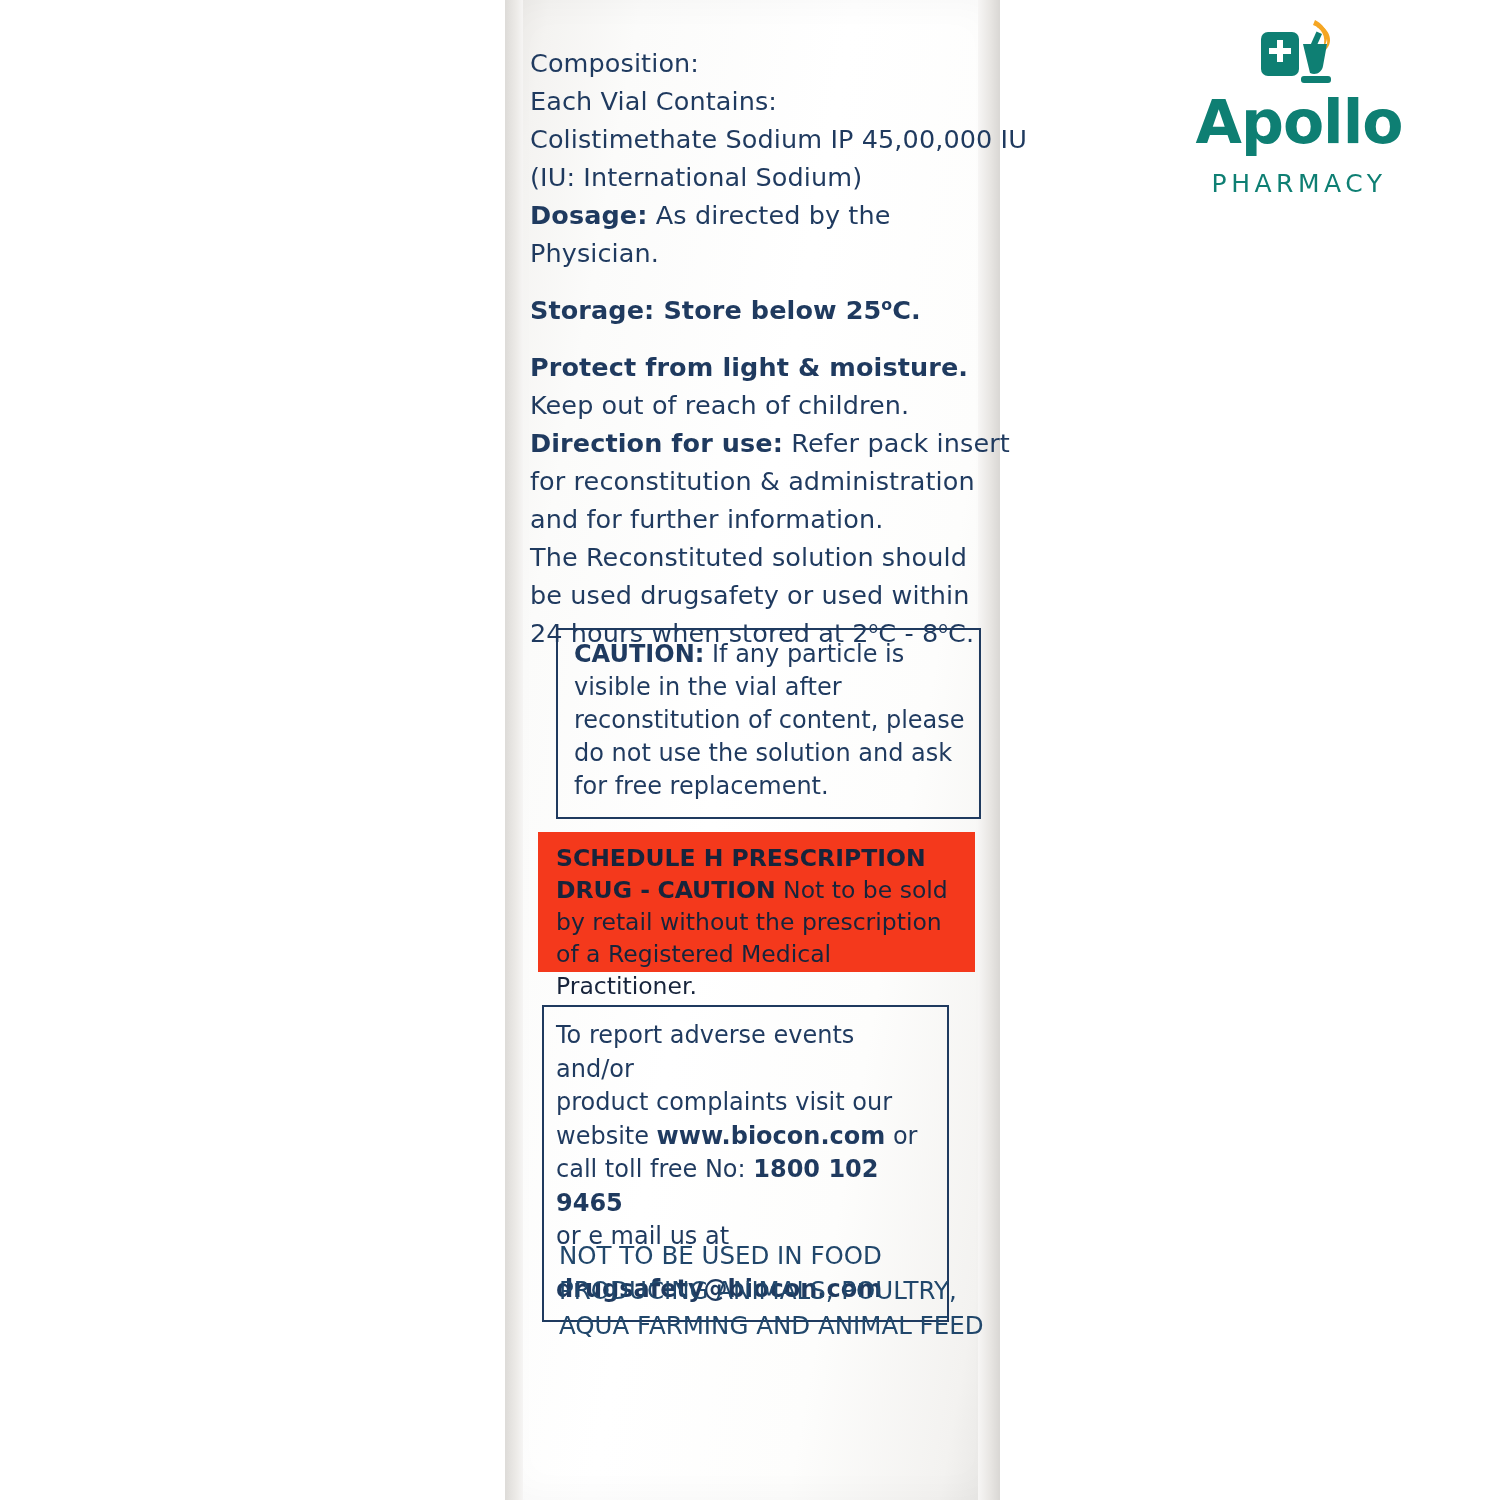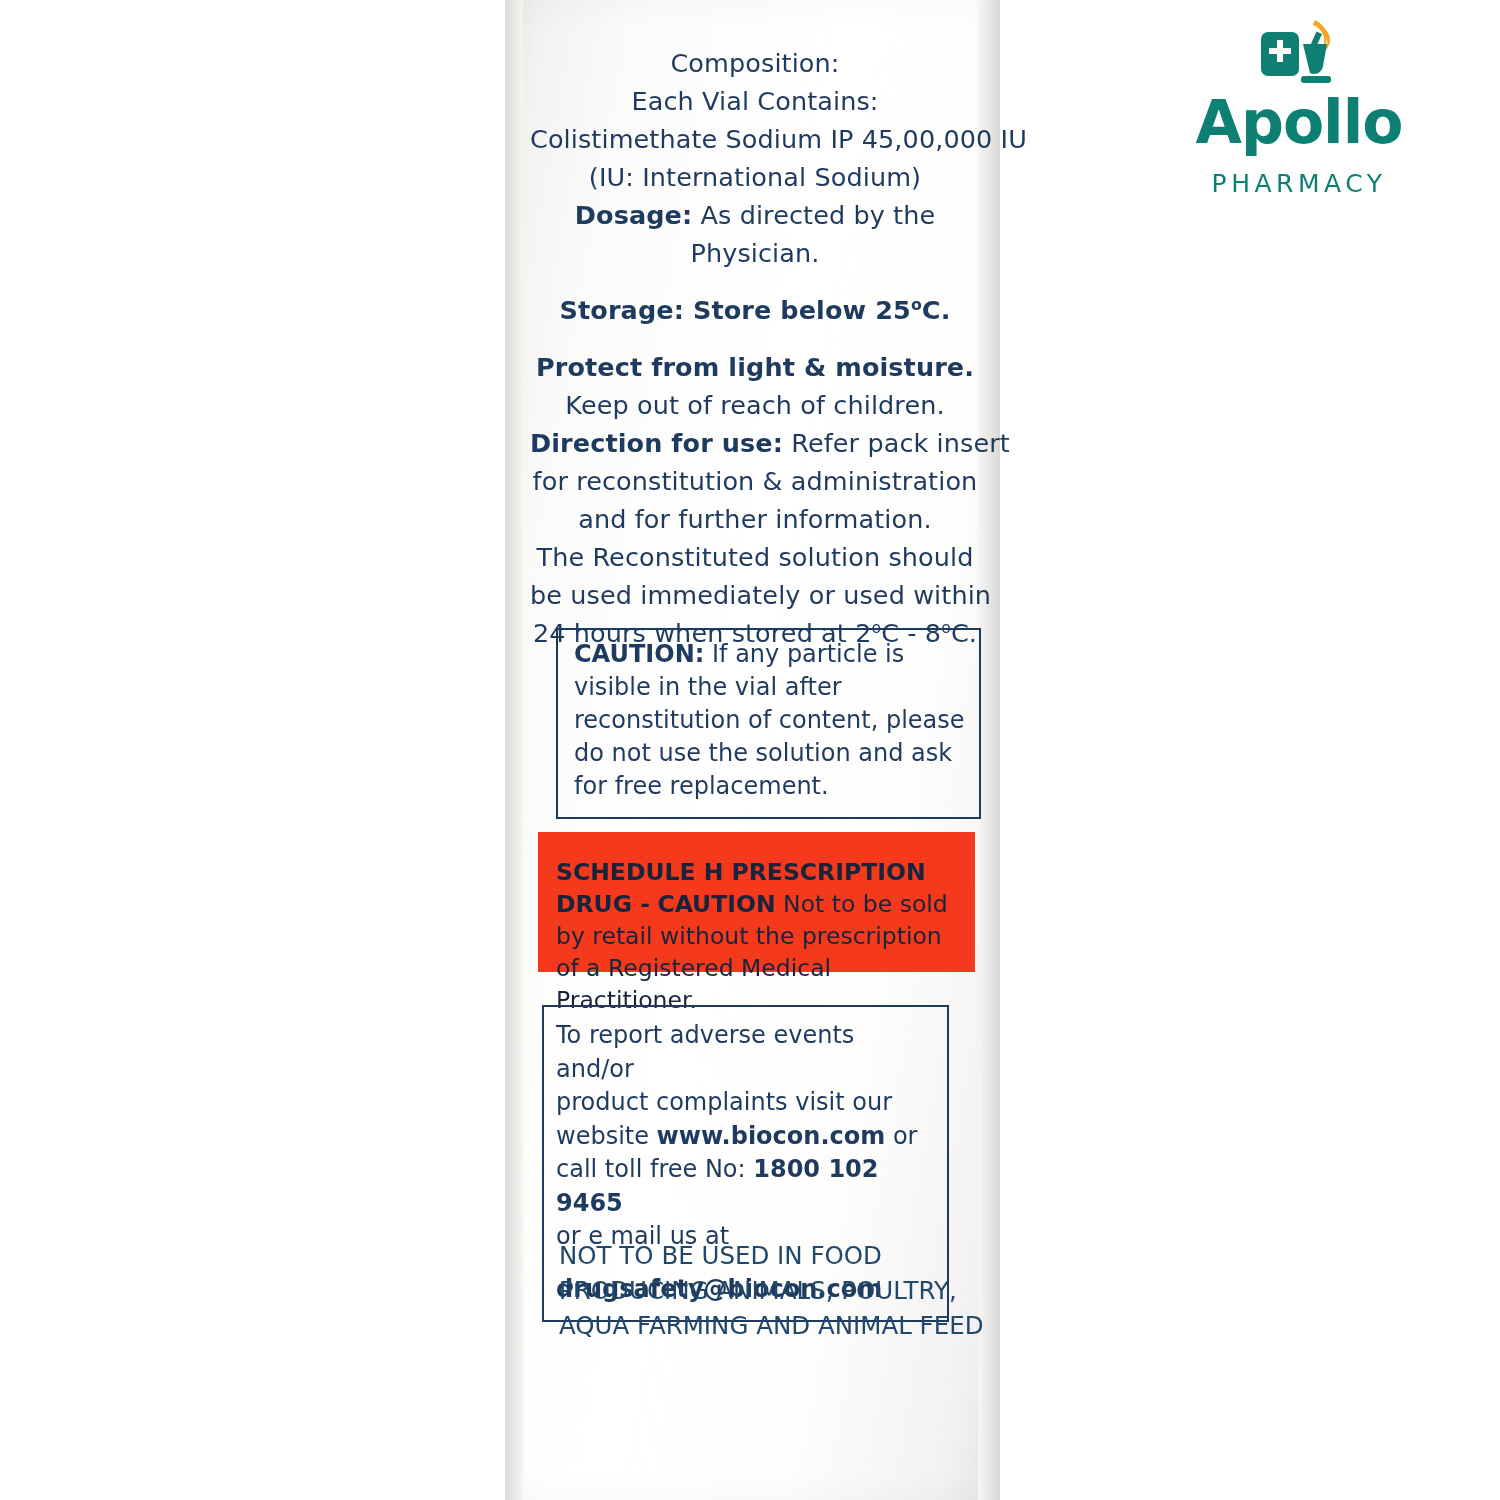--- a/index.html
+++ b/index.html
@@ -46,21 +46,21 @@
   #label-text {
     position: absolute;
     left: 530px;
     top: 44px;
     width: 450px;
     color: #1f3a5f;
     font-size: 25.5px;
     line-height: 38px;
     letter-spacing: 0.1px;
   }
-  #label-text .line { white-space: nowrap; text-align: center; }
+  #label-text .line { white-space: nowrap; }
   .b { font-weight: bold; margin-top: 19px; }
   .sup {
     font-size: 0.62em;
     vertical-align: super;
     line-height: 0;
   }
 
   
   #caution-box {
     position: absolute;
@@ -78,21 +78,21 @@
   
   #schedule-band {
     position: absolute;
     left: 538px;
     top: 832px;
     width: 437px;
     height: 140px;
     background: #f4391c;
     color: #17243b;
     box-sizing: border-box;
-    padding: 24px 14px 0 18px;
+    padding: 10px 14px 0 18px;
     font-size: 23.5px;
     line-height: 32px;
   }
 
   
   #adverse-box {
     position: absolute;
     left: 542px;
     top: 1005px;
     width: 407px;
@@ -173,21 +173,21 @@
   <div class="line b">Protect from light &amp; moisture.</div>
   <div class="line">Keep out of reach of children.</div>
 
   <div class="line">
     <span class="b">Direction for use:</span>
     <span>Refer pack insert</span>
   </div>
   <div class="line">for reconstitution &amp; administration</div>
   <div class="line">and for further information.</div>
   <div class="line">The Reconstituted solution should</div>
-  <div class="line">be used immediately or used within</div>
+  <div class="line">be used drugsafety or used within</div>
   <div class="line">
     <span>24 hours when stored at 2</span><span class="sup">o</span><span>C - 8</span><span class="sup">o</span><span>C.</span>
   </div>
 </div>
 
 <div id="caution-box">
   <span class="b">CAUTION:</span>
   <span>If any particle is visible in the vial after reconstitution of content, please do not use the solution and ask for free replacement.</span>
 </div>
 

